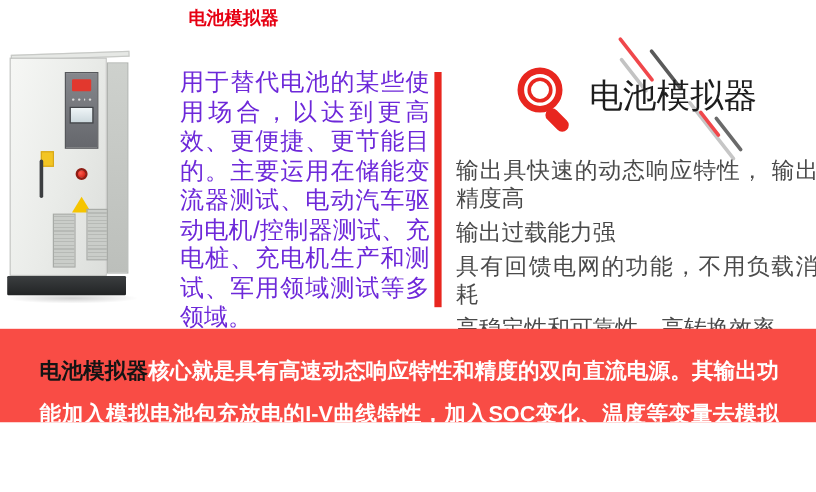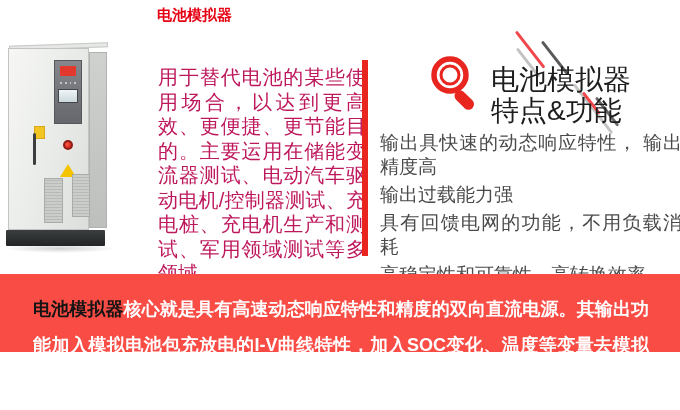--- a/index.html
+++ b/index.html
@@ -42,22 +42,22 @@
   .g-left  { left:40px; top:156px; width:19px; height:45px; }
   .g-right { left:68px; top:152px; width:18px; height:43px; }
   .cab-base  { position:absolute; left:2px; top:208px; width:99px; height:16px;
                background:linear-gradient(#3b3e40,#222425); border-radius:1px; }
   .cab-shadow{ position:absolute; left:0; top:222px; width:112px; height:9px;
                background:radial-gradient(ellipse at center, rgba(0,0,0,0.18), transparent 70%); }
 
   
   .product-title { position:absolute; left:157px; top:6px; margin:0;
                    font-size:15px; font-weight:bold; color:#e60012; }
-  .intro { position:absolute; left:150px; top:57px; margin:8px; width:208px;
-           font-size:20px; line-height:24.5px; color:#be185d; text-align:justify; }
+  .intro { position:absolute; left:150px; top:57px; margin:0; width:208px;
+           font-size:20px; line-height:24.5px; color:#6d28d9; text-align:justify; }
 
   .divider { position:absolute; left:362px; top:60px; width:6px; height:196px; background:#e8261f; }
 
   
   .deco { position:absolute; height:3px; border-radius:2px; transform-origin:0 50%; transform:rotate(52deg); }
   .d1 { left:516px; top:30px; width:46px; background:#f0474b; }
   .d2 { left:542px; top:40px; width:42px; background:#5a5a5a; }
   .d3 { left:517px; top:47px; width:36px; background:#c3c3c3; }
   .d4 { left:574px; top:83px; width:62px; background:#c6c6c6; }
   .d5 { left:583px; top:91px; width:27px; background:#f0474b; }
@@ -118,21 +118,21 @@
   <span class="deco d4"></span>
   <span class="deco d5"></span>
   <span class="deco d6"></span>
 
   <svg class="magnifier" width="56" height="64" viewBox="0 0 56 64">
     <circle cx="23" cy="22" r="16" fill="none" stroke="#e8261f" stroke-width="5.5"></circle>
     <circle cx="23" cy="22" r="9" fill="none" stroke="#e8261f" stroke-width="3"></circle>
     <rect x="33" y="35" width="23" height="11" rx="5.5" transform="rotate(45 33 35)" fill="#e8261f"></rect>
   </svg>
 
-  <h2 class="feat-title"><span>电池模拟器</span><br><span>特点&amp;功能</span></h2>
+  <h2 class="feat-title"><span>电池模拟器</span><br></h2>
 
   <ul class="feat-list">
     <li>输出具快速的动态响应特性， 输出精度高</li>
     <li>输出过载能力强</li>
     <li>具有回馈电网的功能，不用负载消耗</li>
     <li>高稳定性和可靠性、高转换效率</li>
   </ul>
 
   <div class="banner">
     <p><strong>电池模拟器</strong><span>核心就是具有高速动态响应特性和精度的双向直流电源。其输出功能加入模拟电池包充放电的I-V曲线特性，加入SOC变化、温度等变量去模拟不同材质的电池包的输出特性，用于替代电池做测试使用。</span></p>

